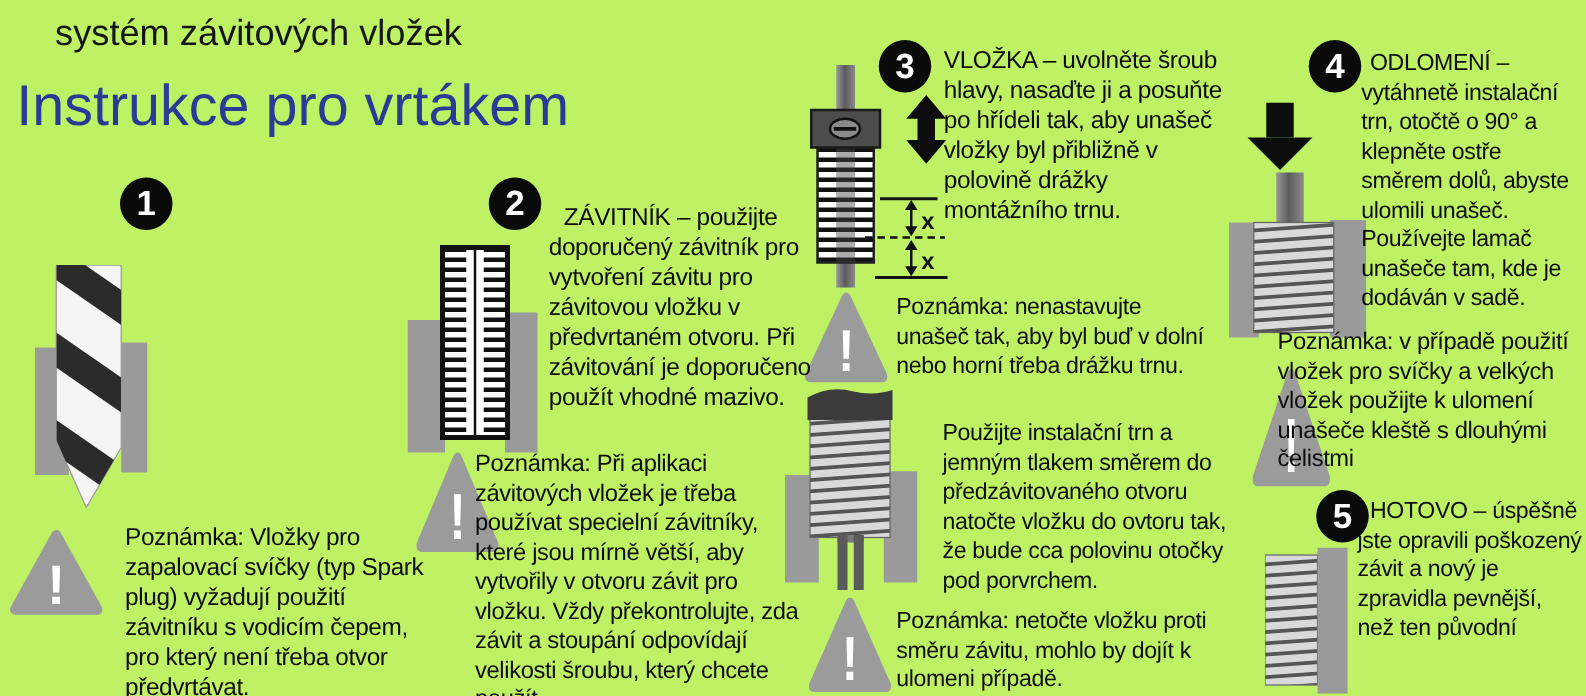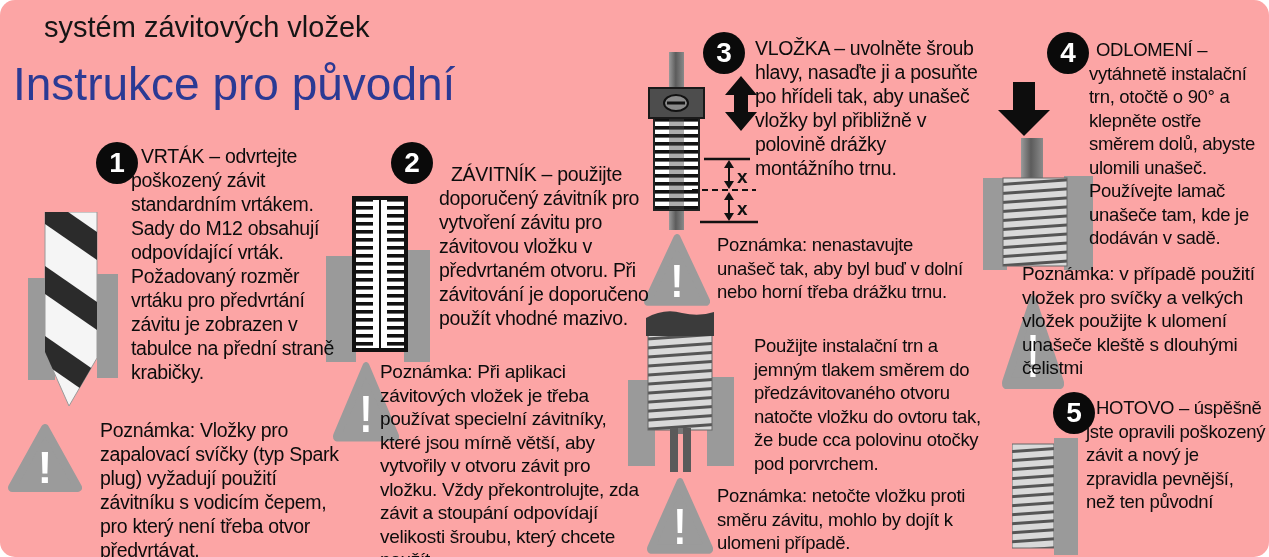--- a/index.html
+++ b/index.html
@@ -1,17 +1,17 @@
 <!DOCTYPE html>
 <html><head>
 <meta charset="utf-8">
 <style>
   html,body{margin:0;padding:0;background:#ffffff;}
-  .page{position:relative;width:1269px;height:557px;background:#fca5a5;overflow:hidden;
-        font-family:"Liberation Sans",sans-serif;color:#0c0c0c;border-radius:15px;}
+  .page{position:relative;width:1269px;height:557px;background:#bef264;overflow:hidden;
+        font-family:"Liberation Sans",sans-serif;color:#0c0c0c;}
   .abs{position:absolute;}
   .subtitle{font-size:29px;color:#151515;white-space:nowrap;z-index:2;}
   .title{font-size:46px;color:#2b3a94;white-space:nowrap;z-index:2;}
   .badge{width:42px;height:42px;border-radius:50%;background:#0a0a0a;color:#ffffff;
          display:flex;align-items:center;justify-content:center;
          font-size:28px;font-weight:700;z-index:3;}
   .txt{font-size:19.5px;line-height:24px;letter-spacing:-0.3px;z-index:2;}
   .txt b{font-weight:400;}
   .sz-mid{font-size:18.5px;line-height:23.5px;}
   .sz-sm{font-size:19px;line-height:23.5px;}
@@ -38,26 +38,25 @@
       </pattern>
       <linearGradient id="gradRod" x1="0" y1="0" x2="1" y2="0">
         <stop offset="0" stop-color="#9a9a9a"></stop>
         <stop offset="0.45" stop-color="#5c5c5c"></stop>
         <stop offset="1" stop-color="#8a8a8a"></stop>
       </linearGradient>
     </defs>
   </svg>
 
   <div class="abs subtitle" style="left:44px;top:11px">systém závitových vložek</div>
-  <div class="abs title" style="left:13px;top:57px">Instrukce pro původní</div>
+  <div class="abs title" style="left:13px;top:57px">Instrukce pro vrtákem</div>
 
   <div class="abs badge" style="left:96px;top:142px">
     <span>1</span>
   </div>
-  <p class="abs txt" style="left:131px;top:144px;width:212px;margin:0;text-indent:10px"><b>VRTÁK</b> <span>– odvrtejte poškozený závit standardním vrtákem. Sady do M12 obsahují odpovídající vrták. Požadovaný rozměr vrtáku pro předvrtání závitu je zobrazen v tabulce na přední straně krabičky.</span></p>
 
   <svg class="abs illus" style="left:0;top:212px" width="118" height="196" viewBox="0 0 118 196">
     <defs>
         <clipPath id="clipDrill">
           <path d="M45,0 L97,0 L97,146 L69,194 L45,140 Z"></path>
         </clipPath>
       </defs>
     <rect x="28" y="66" width="27" height="102" fill="#9a9a9a"></rect>
     <rect x="97" y="62" width="21" height="104" fill="#9a9a9a"></rect>
     <path d="M45,0 L97,0 L97,146 L69,194 L45,140 Z" fill="#f5f5f5" stroke="#9a9a9a" stroke-width="1"></path>

